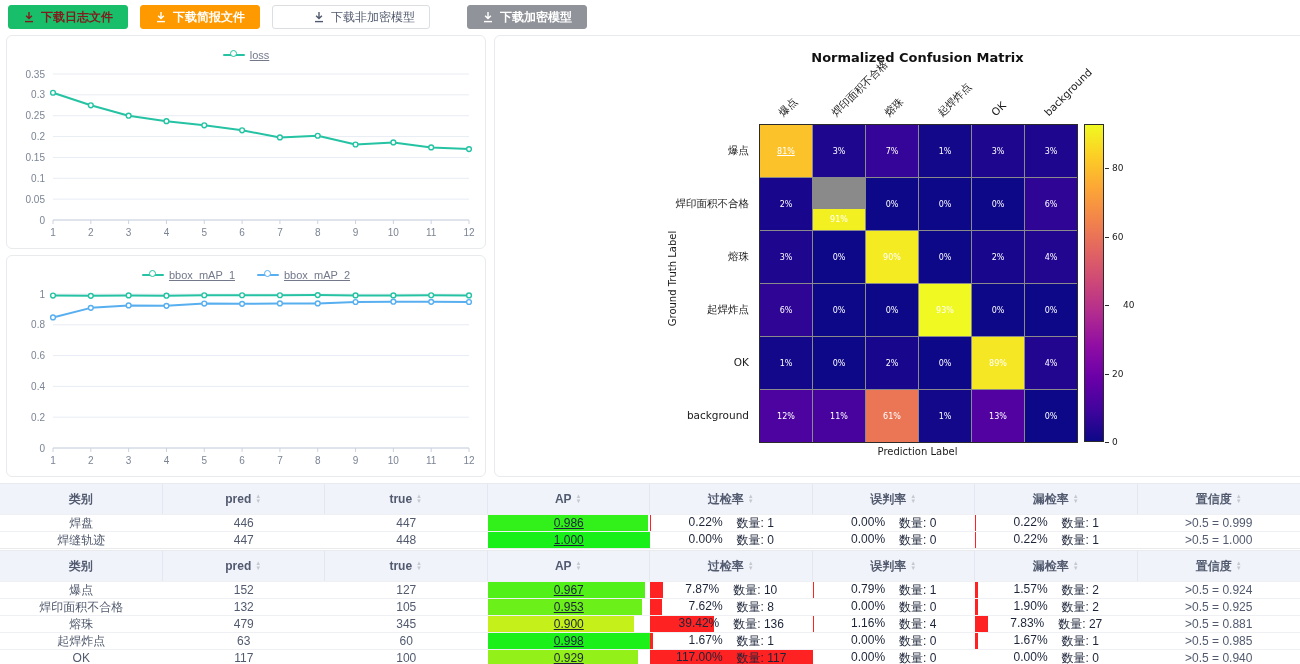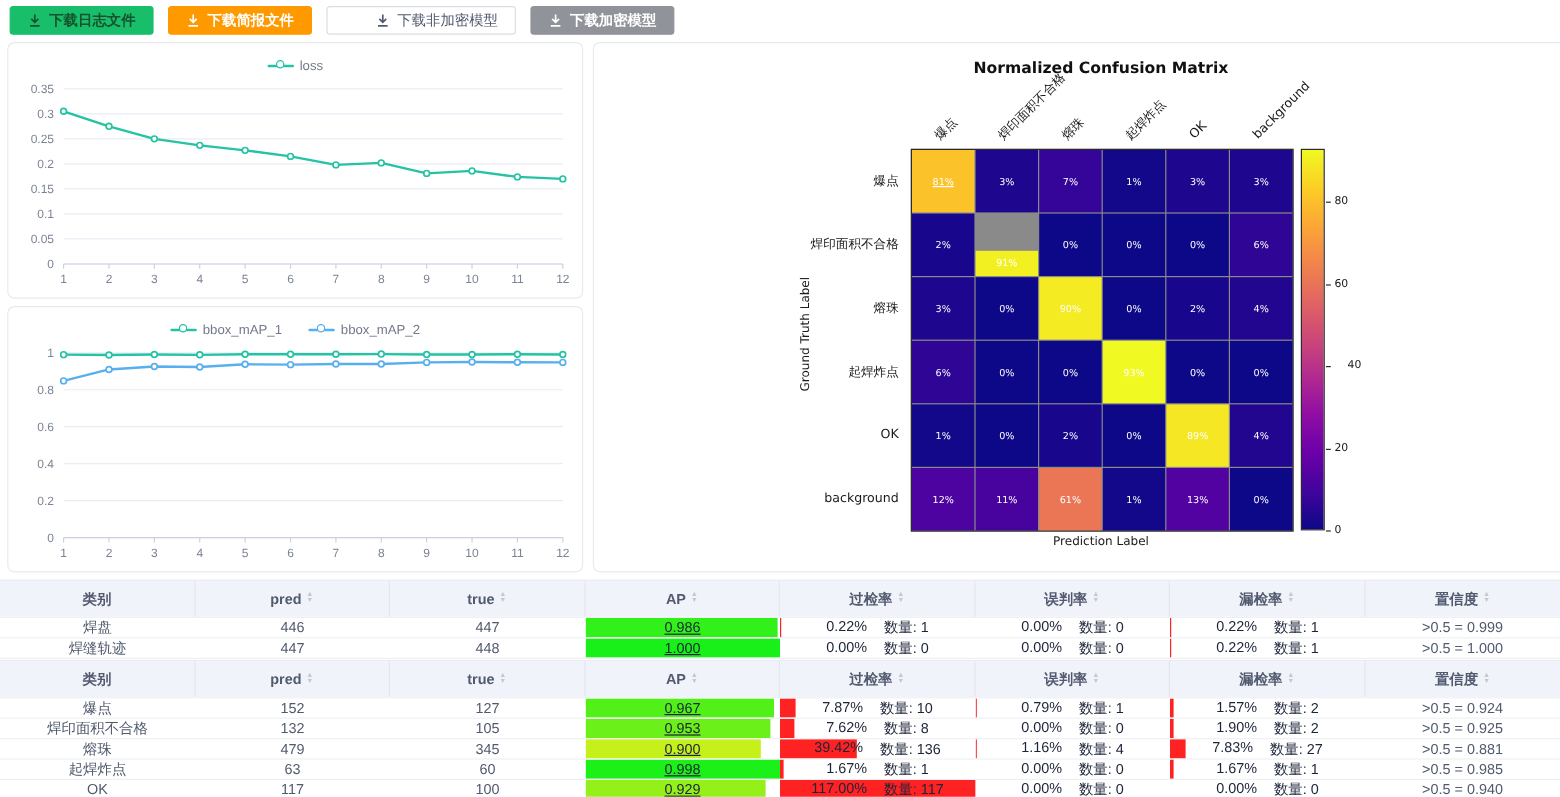--- a/index.html
+++ b/index.html
@@ -4,34 +4,34 @@
 <style>
   * { margin:0; padding:0; box-sizing:border-box; }
   html,body { width:1300px; height:664px; background:#fff; font-family:"Liberation Sans",sans-serif; overflow:hidden; }
   body { position:relative; }
 
   
   .toolbar { position:absolute; left:8px; top:5px; display:flex; gap:12px; }
   .btn { display:inline-flex; align-items:center; gap:6px; height:24px; padding:0 14px;
          font-size:12px; font-weight:bold; border-radius:3px; border:1px solid transparent;
          cursor:pointer; font-family:"Liberation Sans",sans-serif; }
-  .btn-success { background:#19be6b; color:#14532d; border-color:#19be6b; }
+  .btn-success { background:#19be6b; color:#7f1d1d; border-color:#19be6b; }
   .btn-warning { background:#ff9900; color:#fff; border-color:#ff9900; }
   .btn-default { background:#fff; color:#515a6e; border-color:#dcdee2; font-weight:normal;padding-left:40px; }
-  .btn-info    { background:#909399; color:#fff; border-color:#909399; }
+  .btn-info    { background:#909399; color:#fff; border-color:#909399;margin-left:25px; }
   .dl-icon { display:inline-flex; }
 
   
   .card { position:absolute; background:#fff; border:1px solid #e8eaec; border-radius:6px; }
   #loss-card   { left:6px;   top:35px;  width:480px; height:214px; }
   #map-card    { left:6px;   top:255px; width:480px; height:222px; }
   #matrix-card { left:494px; top:35px;  width:968px; height:442px; }
 
   .legend-row { display:flex; justify-content:center; gap:22px; padding-top:9px; height:28px; }
-  .legend-item { display:flex; align-items:center; gap:5px; font-size:11px; color:#73798a; cursor:pointer; }
+  .legend-item { display:flex; align-items:center; gap:5px; font-size:11px; color:#73798a; cursor:pointer;text-decoration:underline; }
   .lg-mark { position:relative; width:22px; height:9px; }
   .lg-mark .lg-line { position:absolute; left:0; right:0; top:3.5px; height:2px; border-radius:1px; }
   .lg-mark .lg-dot  { position:absolute; left:7px; top:0; width:7px; height:7px; border-radius:50%;
                       background:#fff; border:1.5px solid; }
 
   
   #matrix-card { font-family:"DejaVu Sans",sans-serif; }
   .mx-title { position:absolute; left:264px; width:317px; top:14px; text-align:center;
               font-size:13px; font-weight:bold; color:#111; }
   #mx-grid { position:absolute; left:264px; top:88px; display:grid;

